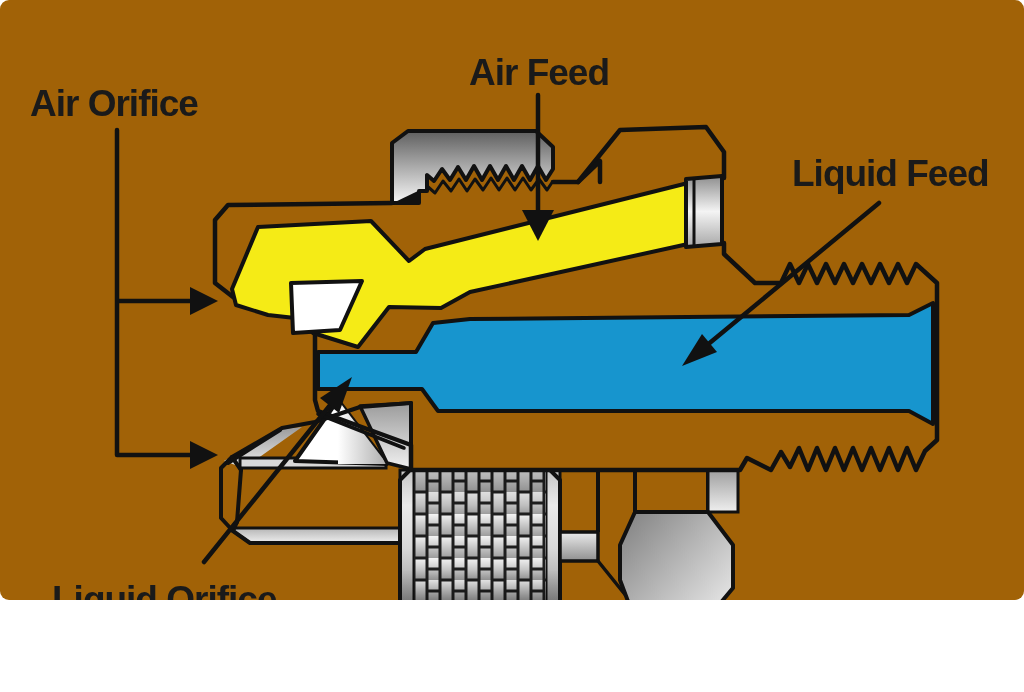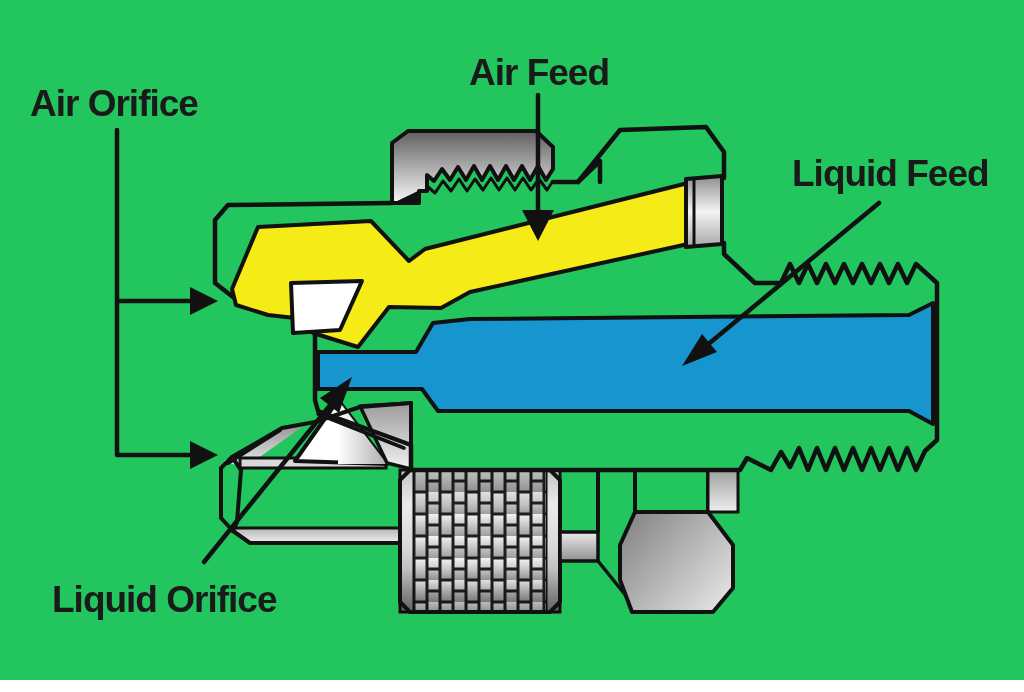--- a/index.html
+++ b/index.html
@@ -1,16 +1,16 @@
 <!DOCTYPE html>
 <html><head>
 <meta charset="utf-8">
 <style>
   html,body{margin:0;padding:0;background:#ffffff;}
-  .stage{width:1024px;height:680px;position:relative;overflow:hidden;background:#22c55e;}
+  .stage{width:1024px;height:600px;position:relative;overflow:hidden;background:#a16207;border-radius:9px;}
   svg{display:block;}
   text{font-family:"Liberation Sans",sans-serif;font-weight:700;letter-spacing:-1px;}
   .lbl{font-size:37px;}
 </style>
 </head>
 <body>
 
 <div class="stage">
 <svg width="1024" height="692" viewBox="0 0 1024 692">
   <defs>

